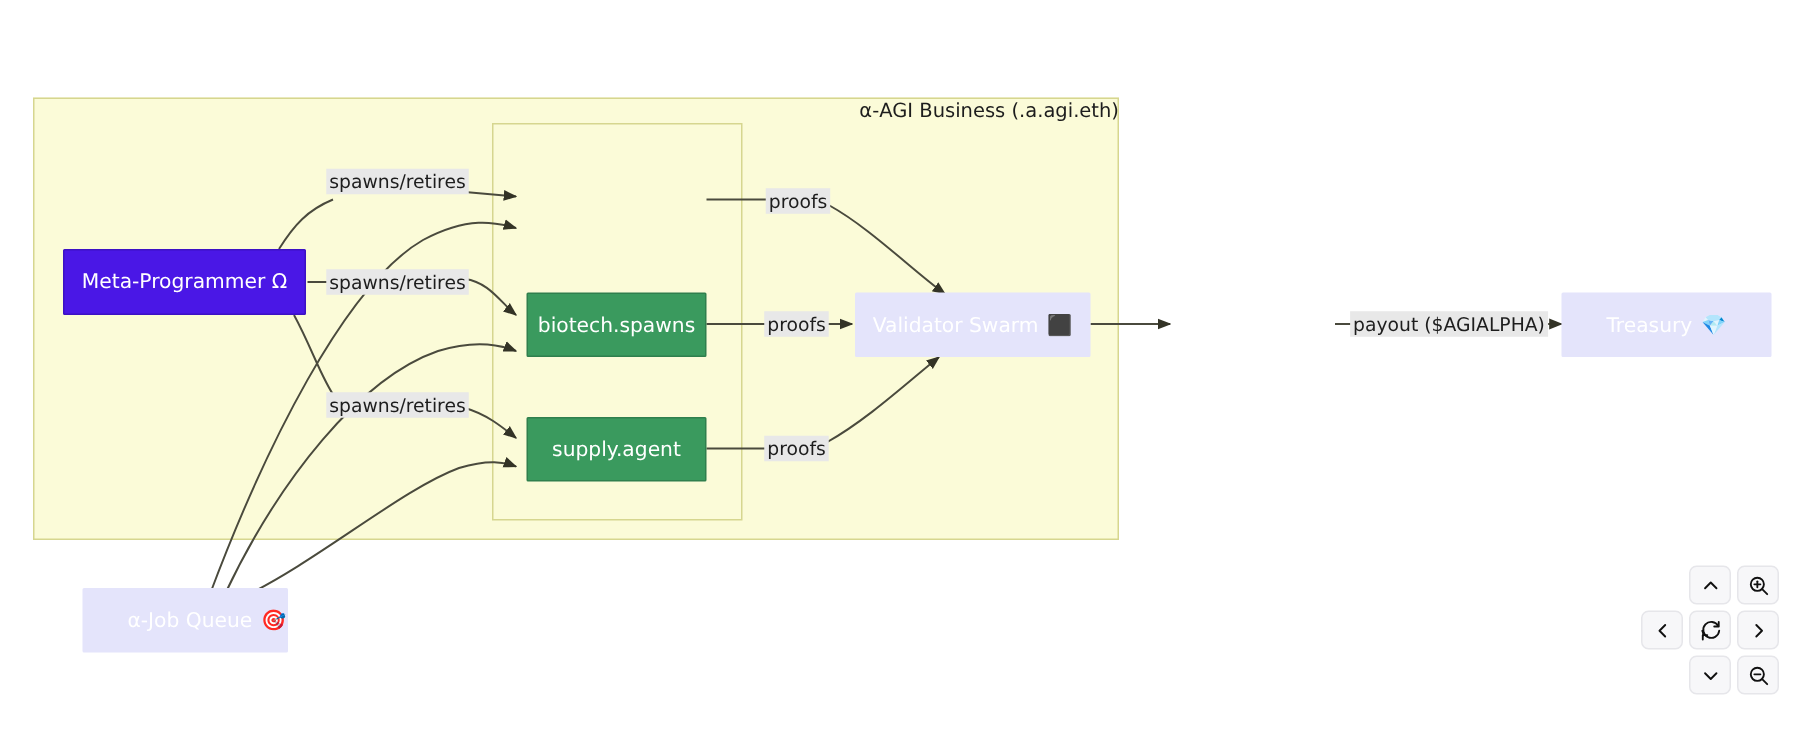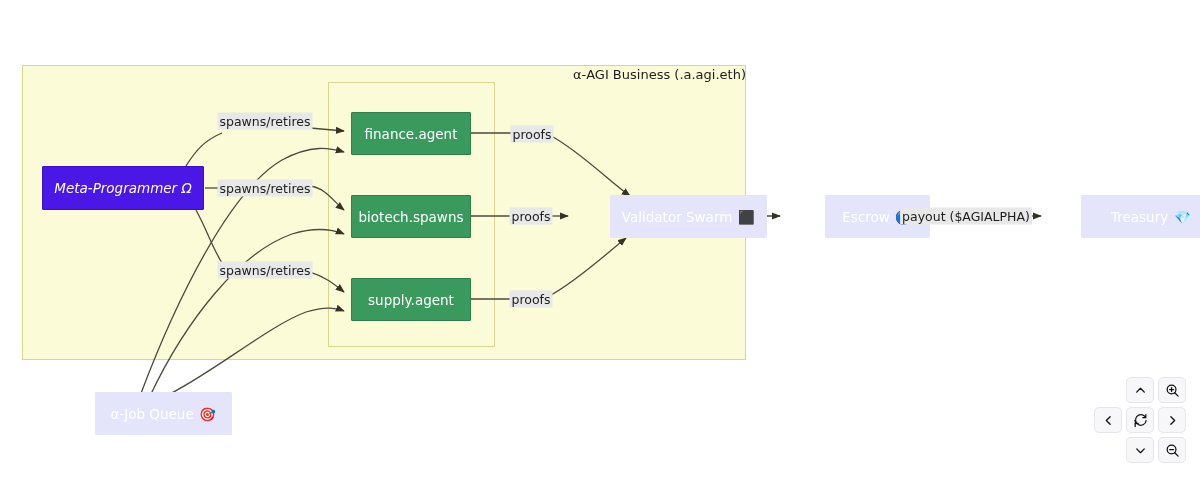--- a/index.html
+++ b/index.html
@@ -55,32 +55,30 @@
   }
   .node .node-label {
     display: inline-flex;
     align-items: center;
     gap: 6px;
   }
   .node-meta {
     background: #4a17e6;
     color: #ffffff;
     border: 1px solid #3c11c4;
-    font-style: italic;
   }
   .node-agent {
     background: #3a9a5e;
     color: #ffffff;
     border: 1px solid #2f7f4d;
   }
   .node-pale {
     background: #e4e4fb;
     color: #ffffff;
     border: 1px solid #e4e4fb;
-    margin-left: 40px;
   }
 
   
   .edge-label {
     position: absolute;
     background: #e8e8e8;
     color: #1d1d1d;
     font-size: 12.5px;
     line-height: 15px;
     padding: 1px 2px;
@@ -162,60 +160,49 @@
       <path d="M 1030 216 L 1041 216" marker-end="url(#arw)"></path>
     </g>
   </svg>
 
   <div class="node node-meta" style="left:42px; top:166px; width:162px; height:44px;">
     <span class="node-label">
       <span>Meta-Programmer Ω</span>
     </span>
   </div>
 
-  <div class="node node-agent" style="left:351px; top:112px; width:120px; height:43px;">
-    <span class="node-label">
-      <span>finance.agent</span>
-    </span>
-  </div>
 
   <div class="node node-agent" style="left:351px; top:195px; width:120px; height:43px;">
     <span class="node-label">
       <span>biotech.spawns</span>
     </span>
   </div>
 
   <div class="node node-agent" style="left:351px; top:278px; width:120px; height:43px;">
     <span class="node-label">
       <span>supply.agent</span>
     </span>
   </div>
 
   <div class="node node-pale" style="left:570px; top:195px; width:157px; height:43px;">
     <span class="node-label">
       <span>Validator Swarm</span>
       <span>⬛</span>
     </span>
   </div>
 
-  <div class="node node-pale" style="left:785px; top:195px; width:105px; height:43px;">
-    <span class="node-label">
-      <span>Escrow</span>
-      <span>🔵</span>
-    </span>
-  </div>
 
   <div class="node node-pale" style="left:1041px; top:195px; width:140px; height:43px;">
     <span class="node-label">
       <span>Treasury</span>
       <span>💎</span>
     </span>
   </div>
 
-  <div class="node node-pale" style="left:55px; top:392px; width:137px; height:43px;">
+  <div class="node node-pale" style="left:55px; top:392px; width:137px; height:43px;justify-content:flex-end;">
     <span class="node-label">
       <span>α-Job Queue</span>
       <span>🎯</span>
     </span>
   </div>
 
   <div class="edge-label" style="left:265px; top:121px;">spawns/retires</div>
   <div class="edge-label" style="left:265px; top:188px;">spawns/retires</div>
   <div class="edge-label" style="left:265px; top:270px;">spawns/retires</div>
 

